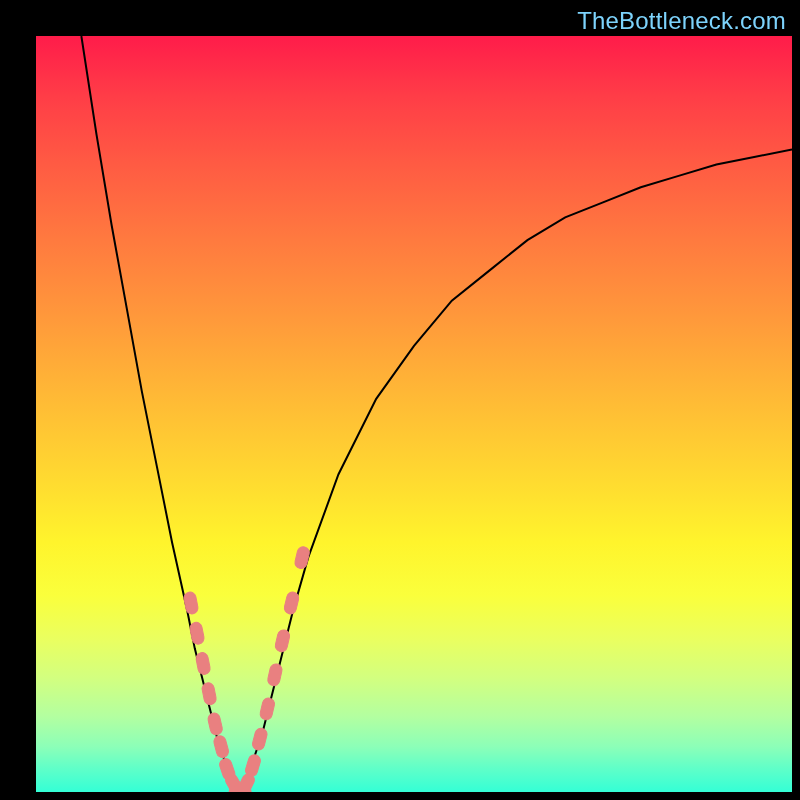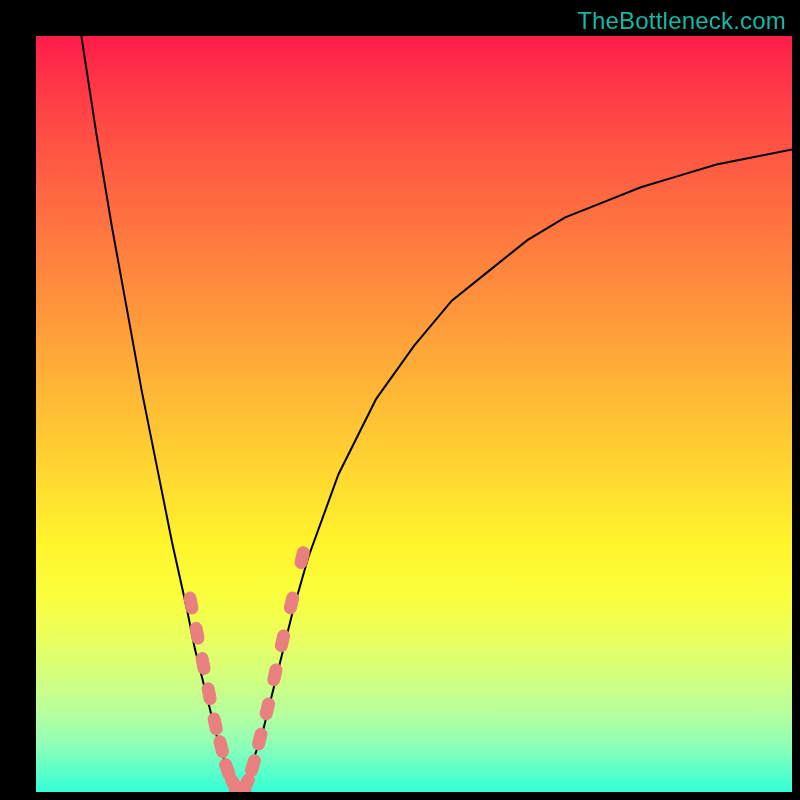--- a/index.html
+++ b/index.html
@@ -47,21 +47,21 @@
     position: absolute;
     left: 0;
     top: 0;
     width: 756px;
     height: 756px;
   }
   .watermark {
     position: absolute;
     top: 7px;
     right: 14px;
-    color: #14b8a6;
+    color: #7dd3fc;
     font-size: 24px;
     font-weight: 400;
     letter-spacing: 0.2px;
     user-select: none;
   }
   .curve {
     fill: none;
     stroke: #000;
     stroke-width: 2;
   }

